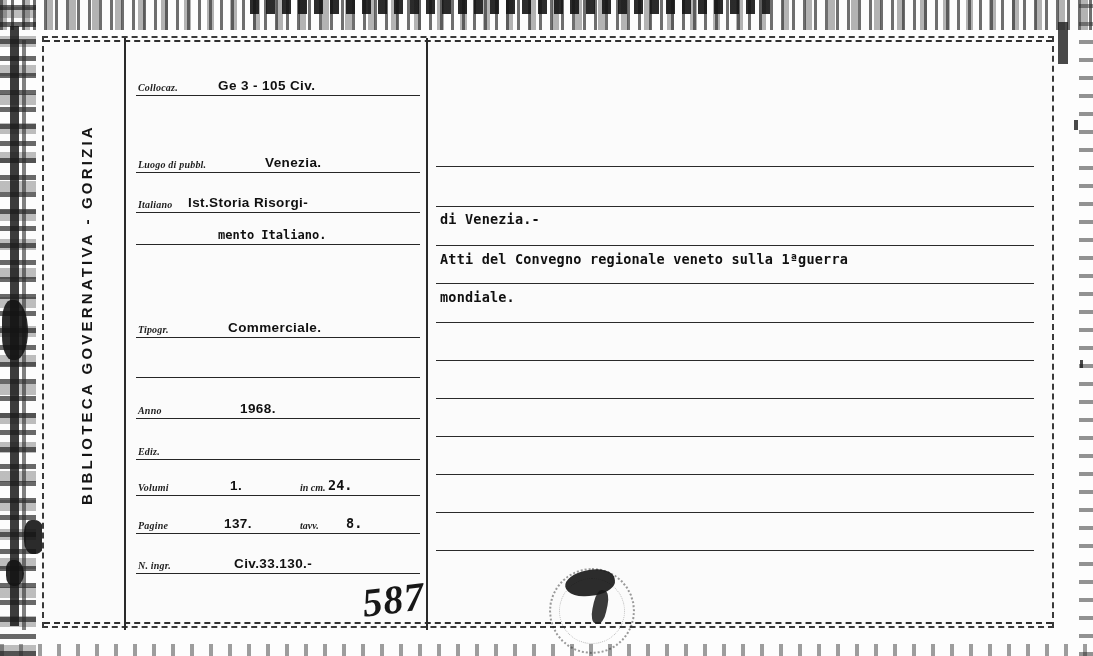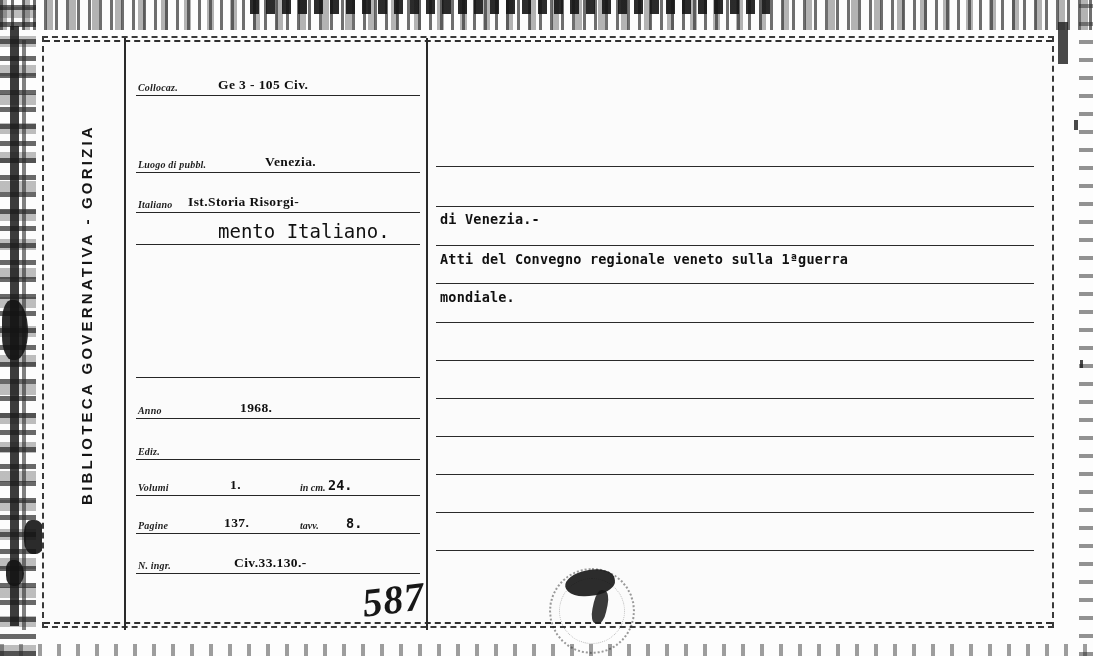--- a/index.html
+++ b/index.html
@@ -157,21 +157,21 @@
     font-style: italic;
     font-weight: bold;
     font-size: 10px;
     color: #1d1d1d;
     letter-spacing: 0.2px;
     white-space: nowrap;
   }
   .field .fval {
     position: absolute;
     bottom: 3px;
-    font-family: Liberation Serif, serif;
+    font-family: Liberation Sans, sans-serif;
     font-weight: bold;
     font-size: 13.5px;
     color: #101010;
     white-space: nowrap;
     letter-spacing: 0.4px;
   }
   .field .fval2 {
     position: absolute;
     bottom: 3px;
     font-family: "DejaVu Sans Mono", monospace;
@@ -194,21 +194,21 @@
     position: absolute;
     left: 0; width: 298px; height: 22px;
   }
   .contline .rule {
     position: absolute; left: 8px; right: 6px; bottom: 0;
     border-bottom: 1.6px solid #262626;
   }
   .contline .fval {
     position: absolute; bottom: 3px;
     font-family: "DejaVu Sans Mono", monospace;
-    font-weight: normal; font-size: 19px; color: #101010;
+    font-weight: bold; font-size: 12px; color: #101010;
     white-space: nowrap;
   }
 
   
   .right-col {
     position: absolute;
     left: 386px; top: 0;
     width: 626px; height: 592px;
   }
   .rrule {
@@ -328,20 +328,25 @@
         <div class="flabel">Italiano</div>
         <div class="fval" style="left:60px;">Ist.Storia Risorgi-</div>
       </div>
 
       <div class="contline" style="top:185px;">
         <div class="rule"></div>
         <div class="fval" style="left:90px;">mento Italiano.</div>
       </div>
 
 
+      <div class="field" style="top:278px;">
+        <div class="rule"></div>
+        <div class="flabel">Tipogr.</div>
+        <div class="fval" style="left:100px;">Commerciale.</div>
+      </div>
 
       <div class="contline" style="top:318px;">
         <div class="rule"></div>
       </div>
 
       <div class="field" style="top:359px;">
         <div class="rule"></div>
         <div class="flabel">Anno</div>
         <div class="fval" style="left:112px;">1968.</div>
       </div>

